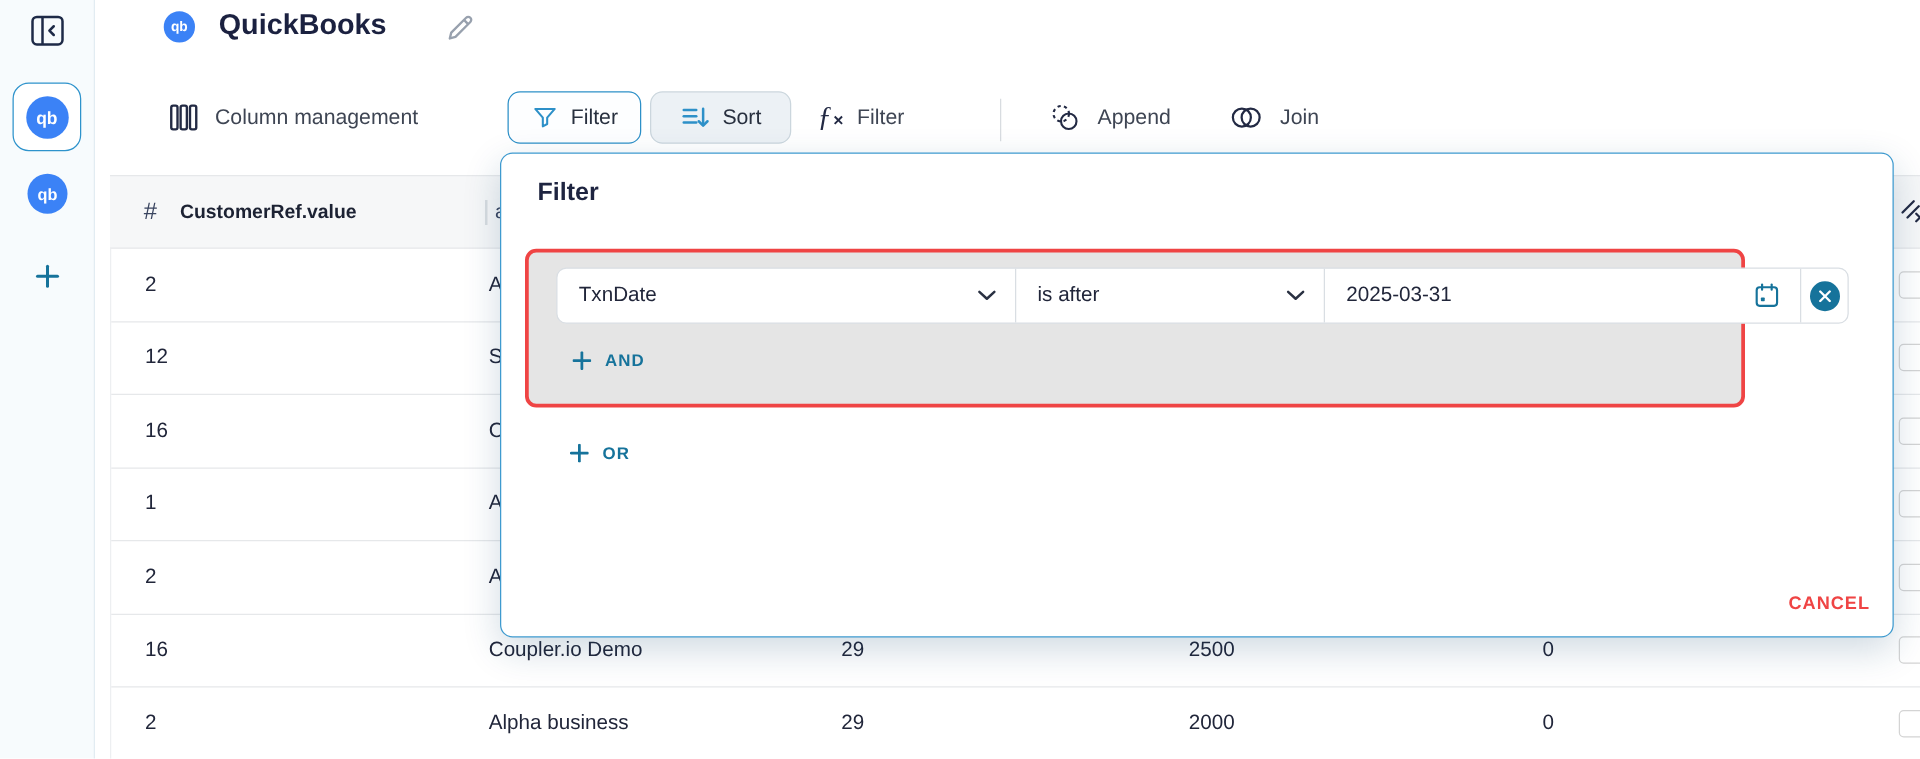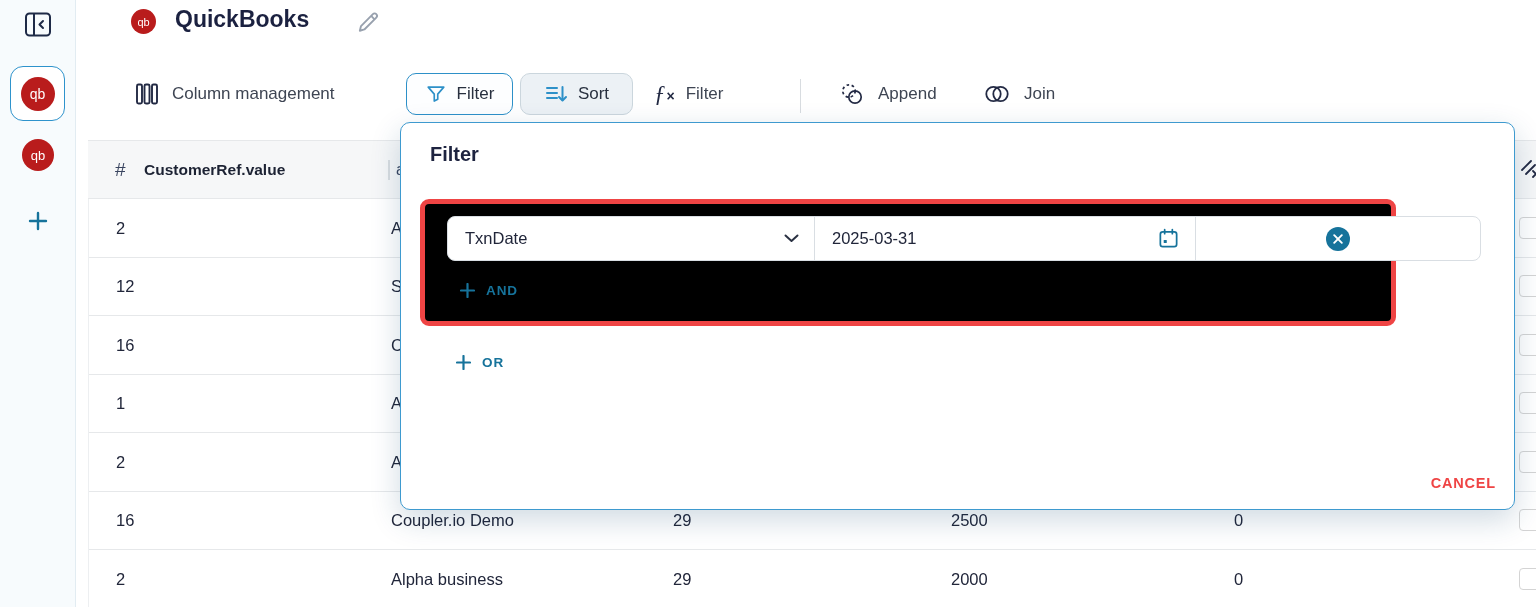--- a/index.html
+++ b/index.html
@@ -5,21 +5,21 @@
   html,body{margin:0;padding:0;background:#fff;}
   .screen{position:relative;width:1536px;height:607px;background:#fff;overflow:hidden;
           font-family:"Liberation Sans",sans-serif;color:#21263A;}
   .abs{position:absolute;}
   svg{display:block;}
 
   
   .sidebar{position:absolute;left:0;top:0;width:76px;height:607px;background:#F7FBFD;border-right:1px solid #E2ECF2;box-sizing:border-box;}
   .collapse-btn{position:absolute;left:21px;top:9px;width:34px;height:32px;background:none;border:none;padding:0;cursor:pointer;}
   .sb-sel{position:absolute;left:10px;top:66px;width:55px;height:55px;background:#fff;border:1.5px solid #2E93CC;border-radius:13px;display:flex;align-items:center;justify-content:center;box-sizing:border-box;cursor:pointer;}
-  .qb-circle{border-radius:50%;background:#b91c1c;color:#fff;display:flex;align-items:center;justify-content:center;font-weight:400;letter-spacing:0;}
+  .qb-circle{border-radius:50%;background:#3b82f6;color:#fff;display:flex;align-items:center;justify-content:center;font-weight:700;letter-spacing:0;}
   .qb-34{width:34px;height:34px;font-size:14px;}
   .qb-32{position:absolute;left:22px;top:139px;width:32px;height:32px;font-size:13px;cursor:pointer;}
   .qb-25{width:25px;height:25px;font-size:11px;}
   .sb-add{position:absolute;left:26px;top:209px;width:24px;height:24px;background:none;border:none;padding:0;cursor:pointer;}
 
   
   .logo-wrap{position:absolute;left:131px;top:9px;}
   .app-title{position:absolute;left:175px;top:6px;font-size:23px;font-weight:700;color:#1B2140;text-align:center;}
   .pencil-btn{position:absolute;left:354px;top:8px;width:28px;height:28px;background:none;border:none;padding:0;cursor:pointer;}
 
@@ -48,21 +48,21 @@
   .h-exclude{left:1430px;}
   .tbl-rows{position:absolute;left:88px;right:0;top:199px;border-left:1px solid #EDEFF1;}
   .trow{position:relative;height:58.5px;border-bottom:1px solid #E6E8EA;box-sizing:border-box;}
   .cell{position:absolute;top:50%;transform:translateY(-50%);font-size:16.5px;color:#21263A;white-space:nowrap;}
   .c1{left:27px;} .c2{left:302px;} .c3{left:584px;} .c4{left:862px;} .c5{left:1145px;}
   .cb{position:absolute;left:1430px;top:50%;transform:translateY(-50%);width:22px;height:22px;background:#fff;border:1.5px solid #D4D4D4;border-radius:4px;box-sizing:border-box;cursor:pointer;}
 
   
   .dialog{position:absolute;left:400px;top:122px;width:1115px;height:388px;background:#fff;border:1.5px solid #3E9ACF;border-radius:10px;box-shadow:0 10px 30px rgba(20,70,110,0.20);box-sizing:border-box;}
   .dlg-title{position:absolute;left:29px;top:20px;font-size:20px;font-weight:700;color:#1E2440;}
-  .dlg-panel{position:absolute;left:19px;top:76px;width:976px;height:127px;background:#000000;border:5px solid #ef4444;border-radius:9px;box-sizing:border-box;}
+  .dlg-panel{position:absolute;left:19px;top:76px;width:976px;height:127px;background:#e5e5e5;border:3px solid #ef4444;border-radius:9px;box-sizing:border-box;}
   .cond-row{position:absolute;left:22px;top:12px;width:1034px;height:45px;background:#fff;border:1px solid #D9DEE3;border-radius:8px;display:flex;box-sizing:border-box;}
   .seg{display:flex;align-items:center;justify-content:space-between;padding:0 15px 0 17px;border-right:1px solid #D9DEE3;box-sizing:border-box;font-size:16.5px;color:#21263A;cursor:pointer;}
   .seg-field{width:367px;} .seg-op{width:247px;} .seg-val{width:381px;}
   .seg-x{flex:1;border-right:none;justify-content:center;padding:0;}
   .x-circle{width:24px;height:24px;border-radius:50%;background:#16739B;display:flex;align-items:center;justify-content:center;border:none;padding:0;cursor:pointer;}
   .link-btn{display:flex;align-items:center;gap:11px;color:#16739B;font-weight:700;font-size:13.5px;letter-spacing:0.9px;background:none;border:none;padding:0;cursor:pointer;font-family:"Liberation Sans",sans-serif;}
   .and-btn{position:absolute;left:35px;top:79px;}
   .or-btn{position:absolute;left:55px;top:232px;}
   .dlg-footer{position:absolute;right:18px;bottom:18px;display:flex;align-items:center;gap:26px;}
   .cancel-btn{color:#ef4444;font-weight:700;font-size:14.5px;letter-spacing:0.8px;background:none;border:none;padding:0;cursor:pointer;font-family:"Liberation Sans",sans-serif;}
@@ -253,20 +253,28 @@
     </div>
   </div>
 
   <div class="dialog">
     <div class="dlg-title">Filter</div>
 
     <div class="dlg-panel">
       <div class="cond-row">
         <div class="seg seg-field">
           <span>TxnDate</span>
+          <span>
+            <svg width="15" height="9" viewBox="0 0 15 9" fill="none">
+                <path d="M1.5 1.5 L7.5 7 L13.5 1.5" stroke="#2A3142" stroke-width="2" stroke-linecap="round" stroke-linejoin="round"></path>
+              </svg>
+          </span>
+        </div>
+        <div class="seg seg-op">
+          <span>is after</span>
           <span>
             <svg width="15" height="9" viewBox="0 0 15 9" fill="none">
                 <path d="M1.5 1.5 L7.5 7 L13.5 1.5" stroke="#2A3142" stroke-width="2" stroke-linecap="round" stroke-linejoin="round"></path>
               </svg>
           </span>
         </div>
         <div class="seg seg-val">
           <span>2025-03-31</span>
           <span>
             <svg width="23" height="23" viewBox="0 0 24 24" fill="none">

